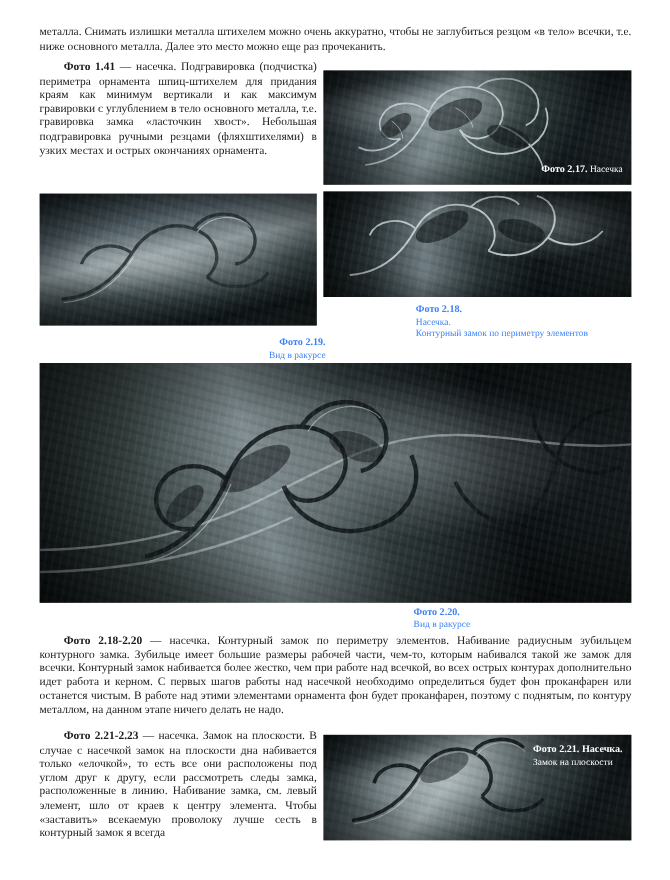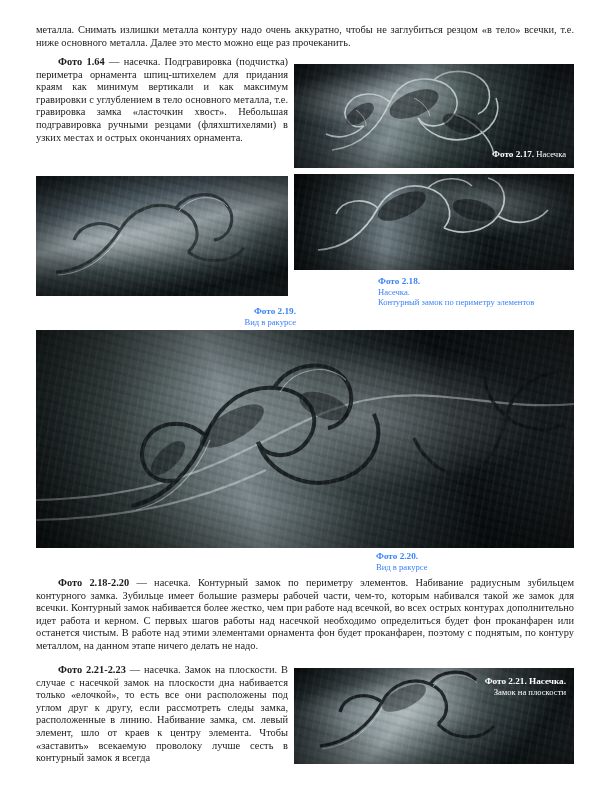--- a/index.html
+++ b/index.html
@@ -103,25 +103,25 @@
     color: #1b1b1b;
     font-family: "Liberation Serif", serif;
   }
 </style>
 </head>
 <body>
 
 <div class="page">
   <div class="content">
 
-    <p class="body-text" style="position:absolute;left:0;top:0;width:538px;">металла. Снимать излишки металла контуру надо очень аккуратно, чтобы не заглубиться резцом «в тело» всечки, т.е. ниже основного металла. Далее это место можно еще раз прочеканить.</p>
+    <p class="body-text" style="position:absolute;left:0;top:0;width:538px;">металла. Снимать излишки металла штихелем можно очень аккуратно, чтобы не заглубиться резцом «в тело» всечки, т.е. ниже основного металла. Далее это место можно еще раз прочеканить.</p>
 
     <div style="position:absolute;left:0;top:32px;width:252px;">
       <p class="body-text indent">
-        <span class="bold">Фото 1.64</span><span> — насечка. Подгравировка (подчистка) периметра орнамента шпиц-штихелем для придания краям как минимум вертикали и как максимум гравировки с углублением в тело основного металла, т.е. гравировка замка «ласточкин хвост». Небольшая подгравировка ручными резцами (фляхштихелями) в узких местах и острых окончаниях орнамента.</span>
+        <span class="bold">Фото 1.41</span><span> — насечка. Подгравировка (подчистка) периметра орнамента шпиц-штихелем для придания краям как минимум вертикали и как максимум гравировки с углублением в тело основного металла, т.е. гравировка замка «ласточкин хвост». Небольшая подгравировка ручными резцами (фляхштихелями) в узких местах и острых окончаниях орнамента.</span>
       </p>
     </div>
 
     <div class="photo steel-a" style="left:258px; top:40px; width:280px; height:104px;">
       <svg class="orn" viewBox="0 0 280 104" preserveAspectRatio="none">
         <g fill="none" stroke="#cfd9dc" stroke-width="1.6" opacity="0.85">
           <path d="M38 86 C70 82 86 60 96 38 C104 20 120 12 140 16 C160 20 168 36 160 50 C152 64 132 66 124 54"></path>
           <path d="M96 38 C82 26 62 28 54 40 C46 52 56 66 70 62"></path>
           <path d="M140 16 C150 6 172 4 186 14 C200 24 198 44 184 50"></path>
           <path d="M124 54 C132 70 154 80 176 74 C198 68 208 50 202 34"></path>
@@ -250,21 +250,21 @@
         <g fill="none" stroke="#dfe8ea" stroke-width="1" opacity="0.5">
           <path d="M28 81 C58 77 78 59 90 37"></path>
           <path d="M139 19 C149 5 171 3 183 15"></path>
         </g>
         <g fill="#0a0f11" opacity="0.45">
           <ellipse cx="110" cy="30" rx="24" ry="10" transform="rotate(-26 110 30)"></ellipse>
         </g>
       </svg>
       <div class="sheen"></div>
       <div class="vign"></div>
-      <div class="cap white" style="right:8px; top:8px; text-align:right;">
+      <div class="cap white" style="right:8px; top:8px; ">
         <span class="t1"><span>Фото 2.21.</span><span> Насечка.</span></span>
         <span class="t2">Замок на плоскости</span>
       </div>
     </div>
 
   </div>
 
 </div>
 
 </body></html>

